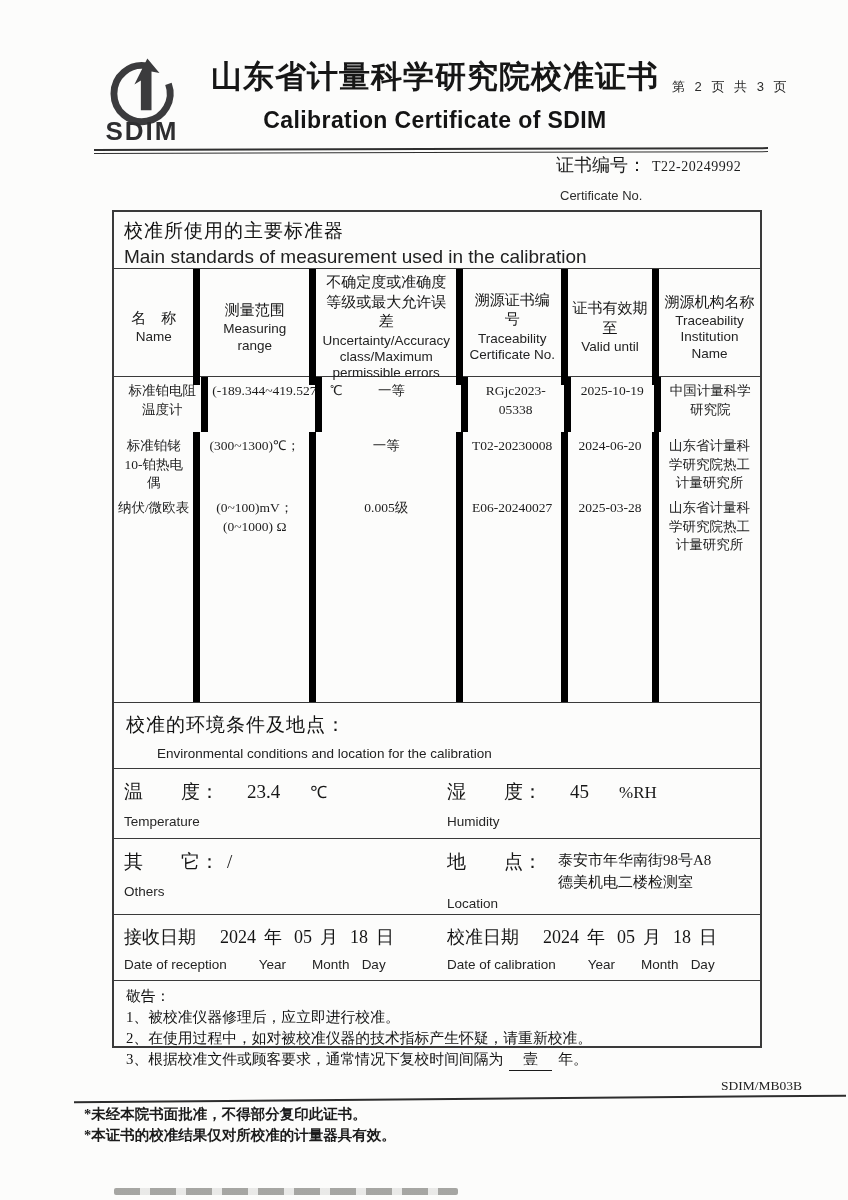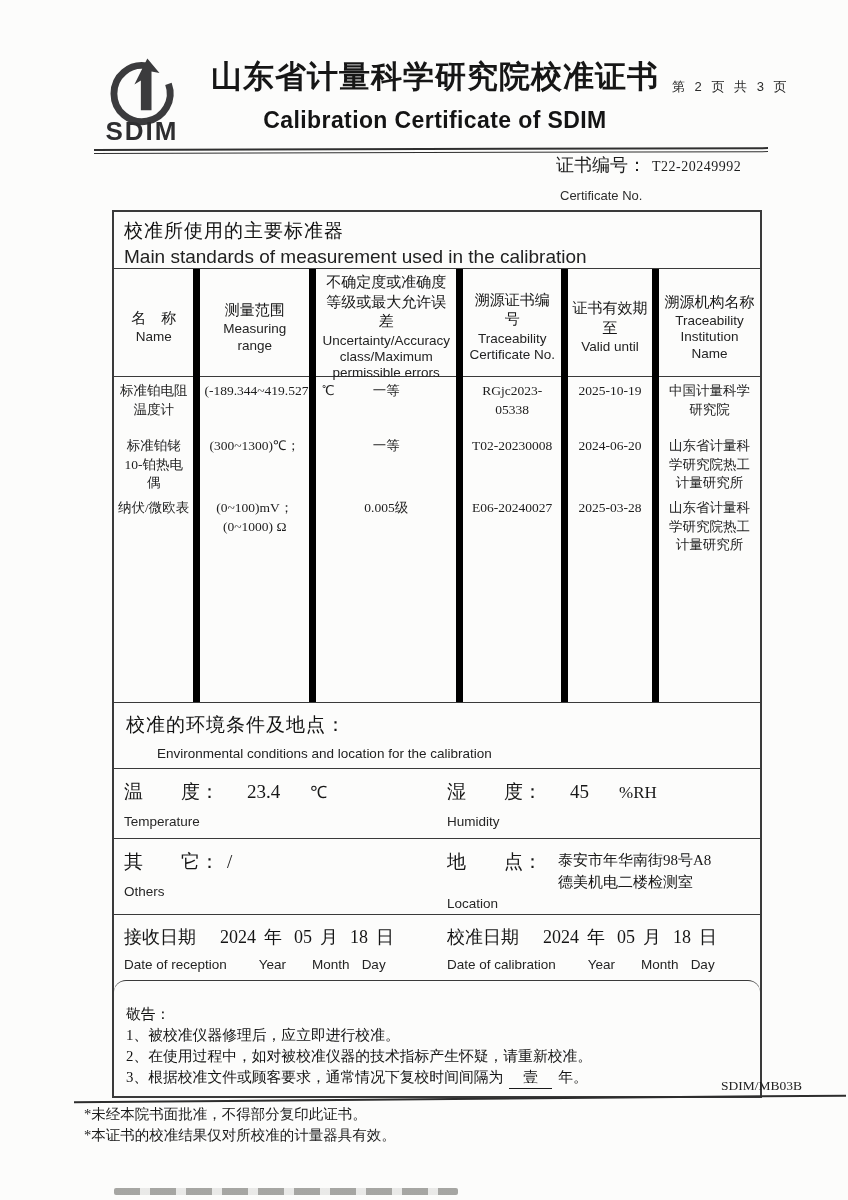--- a/index.html
+++ b/index.html
@@ -37,21 +37,21 @@
   .grid6 { display:grid; grid-template-columns:12.3% 17.9% 22.8% 16.2% 14.1% 16.7%; }
   .grid6 > div { border-left:7px solid #000000; }
   .grid6 > div:first-child { border-left:none; }
 
   .tbl-head { height:108px; border-top:1px solid #3a3a3a; }
   .tbl-head > div { display:flex; flex-direction:column; justify-content:center; align-items:center; text-align:center; padding:3px 4px; }
   .tbl-head .cn { font-size:15px; color:#161616; line-height:1.3; }
   .tbl-head .en { font-size:13.5px; color:#232323; line-height:1.22; margin-top:2px; }
 
   .tbl-row > div { text-align:center; padding:5px 4px 0; font-family:"Liberation Serif", serif; font-size:13.5px; line-height:1.38; color:#1d1d1d; }
-  .row-top { border-top:1px solid #3a3a3a; }
+  .row-top { border-top:1px solid #3a3a3a;padding-left:9px; }
   .h56 { height:56px; } .h62 { height:62px; } .h72 { height:72px; } .h136 { height:136px; }
 
   .env-title { border-top:1px solid #3a3a3a; height:66px; padding:9px 12px 0; }
   .env-title .cn { font-size:19px; color:#131313; letter-spacing:1px; }
   .env-title .en { font-size:13.5px; color:#222; margin-top:8px;margin-left:31px; }
 
   .half-row { display:grid; grid-template-columns:50% 50%; border-top:1px solid #3a3a3a; }
   .half-row > div { padding:10px 6px 0 10px; }
 
   .env-row { height:70px; }
@@ -66,26 +66,26 @@
 
   .dates-row { height:66px; }
   .dateline { display:flex; align-items:baseline; font-family:"Liberation Serif", serif; font-size:18px; color:#151515; white-space:nowrap; }
   .dateline .lab { margin-right:24px; }
   .dateline .num { margin-right:8px; }
   .dateline .unit { margin-right:12px; }
   .date-en { display:flex; font-size:13.5px; color:#242424; margin-top:8px; }
   .date-en .lab { margin-right:32px; }
   .date-en .u1 { margin-right:26px; } .date-en .u2 { margin-right:12px; }
 
-  .notes-box { border-top:1px solid #3a3a3a; height:116px; padding:23px 12px 0; font-family:"Liberation Serif", serif; font-size:14.8px; line-height:1.42; color:#141414;border-radius:12px; }
+  .notes-box { border-top:1px solid #3a3a3a; height:66px; padding:5px 12px 0; font-family:"Liberation Serif", serif; font-size:14.8px; line-height:1.42; color:#141414; }
   .blank-fill { display:inline-block; border-bottom:1.5px solid #1a1a1a; padding:0 14px; margin:0 6px; }
 
   
   .footer-rule { position:absolute; left:74px; top:1098px; width:772px; height:2px; background:#2d2d2d; transform:rotate(-0.5deg); }
-  .footnotes { position:absolute; left:84px; top:1104px; font-family:"Liberation Serif", serif; font-size:14.5px; line-height:1.45; color:#1b1b1b; }
+  .footnotes { position:absolute; left:84px; top:1104px; font-family:"Liberation Serif", serif; font-size:14.5px; line-height:1.45; color:#1b1b1b;font-weight:bold; }
   .doc-code { position:absolute; right:46px; top:1078px; font-family:"Liberation Serif", serif; font-size:13.5px; color:#222; }
 
   .scan-bar { position:absolute; left:114px; top:1188px; width:344px; height:7px; border-radius:2px;
     background:repeating-linear-gradient(90deg, rgba(95,95,90,0.55) 0 26px, rgba(95,95,90,0.12) 26px 36px); }
 </style>
 </head>
 <body>
 
 <div class="page">
 

